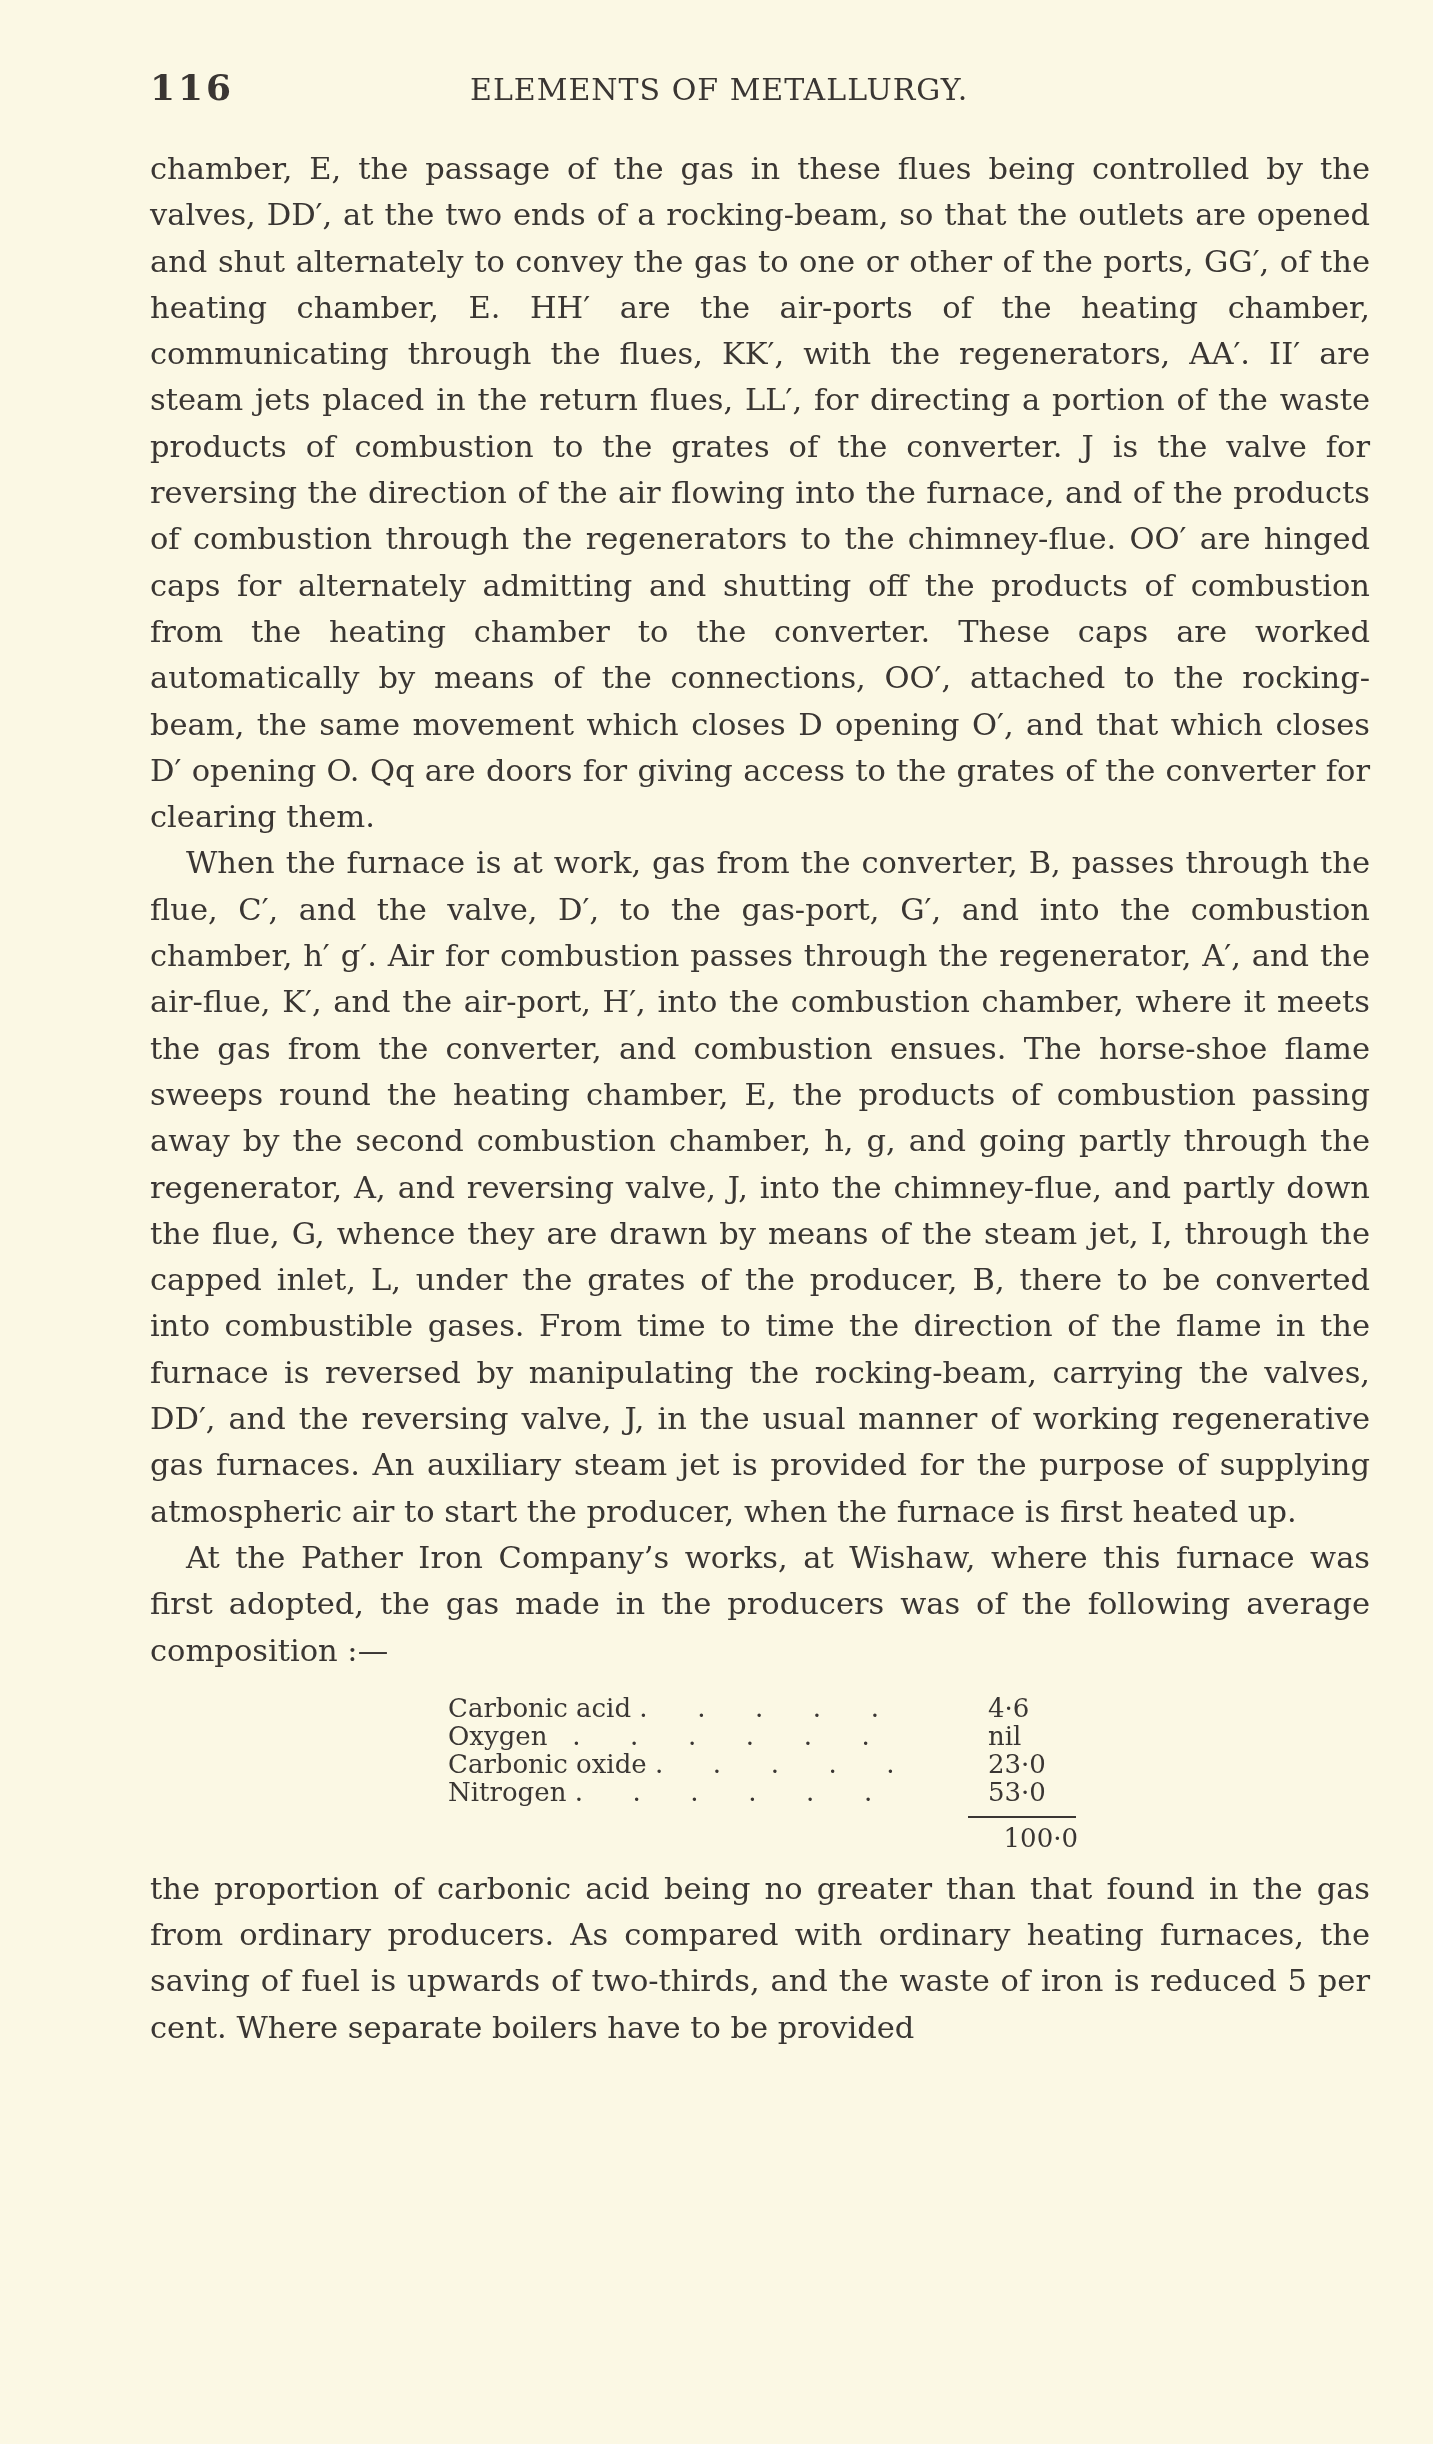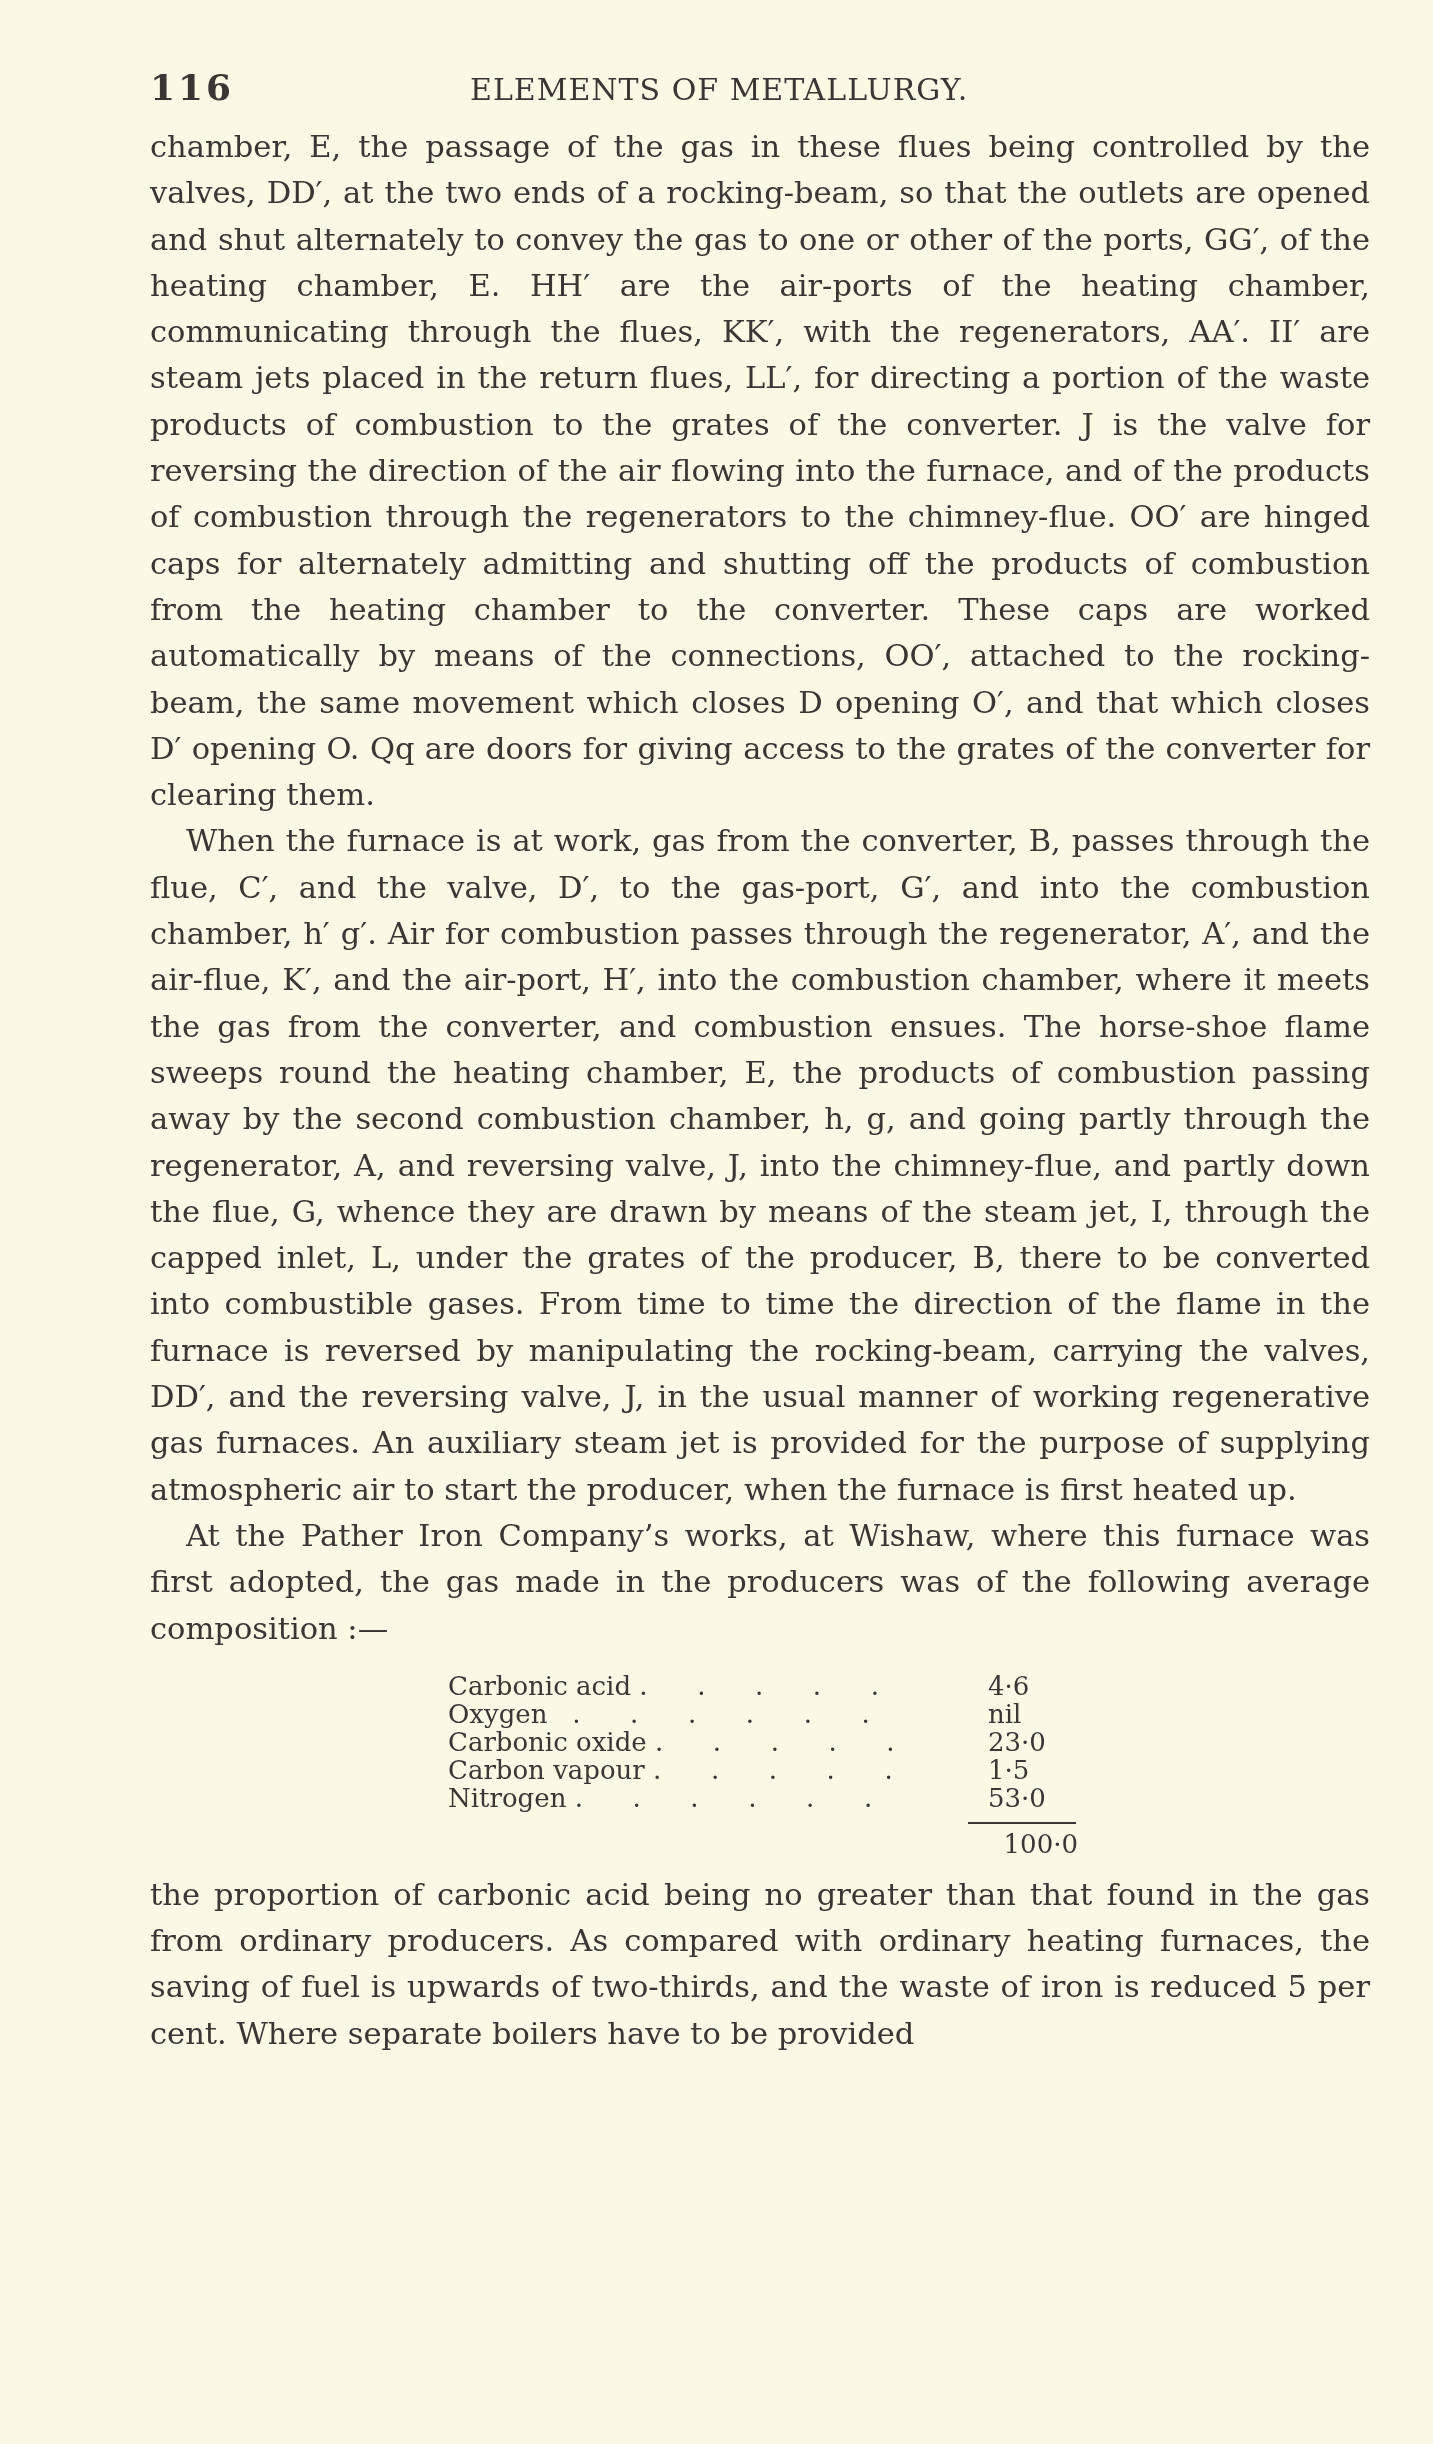--- a/index.html
+++ b/index.html
@@ -8,21 +8,21 @@
     background: #fbf8e4;
     font-family: "DejaVu Serif", "Liberation Serif", serif;
     color: #3a3633;
     position: relative;
     overflow: hidden;
   }
   .page { position: absolute; left: 150px; top: 64px; width: 1220px; }
   .header { position: relative; height: 60px; }
   .page-number { position: absolute; left: 0; top: 2px; font-size: 36px; letter-spacing: 3px; font-weight: bold; }
   .running-head { position: absolute; left: 320px; top: 8px; font-size: 30px; letter-spacing: 1px; }
-  .body-text { }
+  .body-text { margin-top: 22px; }
   p { margin: 0; font-size: 30.5px; line-height: 46.3px; text-align: justify; text-align-last: left; }
   p.indent { text-indent: 36px; }
   .comp-table { margin: 20px 0 14px 298px; width: 630px; font-size: 26px; line-height: 28px; }
   .comp-row { display: flex; justify-content: space-between; gap: 21px; }
   .comp-name { white-space: pre; }
   .comp-val { text-align: left; min-width: 90px; }
   .rule { margin: 10px 0 6px 520px; width: 108px; border-top: 2px solid #3a3633; }
   .total { text-align: right; }
 </style>
 </head>
@@ -46,24 +46,20 @@
       </div>
       <div class="comp-row">
         <span class="comp-name">Oxygen   .      .      .      .      .      .</span>
         <span class="comp-val">nil</span>
       </div>
       <div class="comp-row">
         <span class="comp-name">Carbonic oxide .      .      .      .      .</span>
         <span class="comp-val">23·0</span>
       </div>
       <div class="comp-row">
-        <span class="comp-name">Carbon vapour .      .      .      .      .</span>
-        <span class="comp-val">1·5</span>
-      </div>
-      <div class="comp-row">
         <span class="comp-name">Nitrogen .      .      .      .      .      .</span>
         <span class="comp-val">53·0</span>
       </div>
       <div class="rule"></div>
       <div class="total">100·0</div>
     </div>
 
     <p>the proportion of carbonic acid being no greater than that found in the gas from ordinary producers. As compared with ordinary heating furnaces, the saving of fuel is upwards of two-thirds, and the waste of iron is reduced 5 per cent. Where separate boilers have to be provided</p>
   </div>
 </div>

